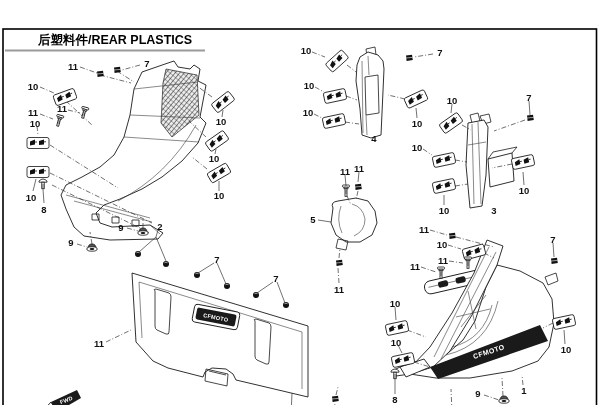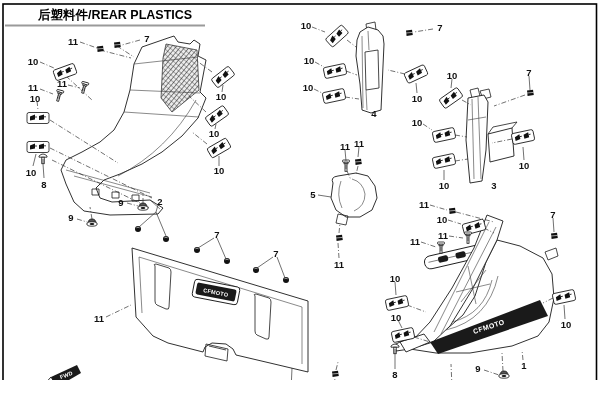--- a/index.html
+++ b/index.html
@@ -1,17 +1,17 @@
 <!DOCTYPE html>
 <html><head>
 <meta charset="utf-8">
 <style>
   html,body{margin:0;padding:0;background:#fff;}
   .page{position:relative;width:600px;height:380px;background:#fff;overflow:hidden;
-        font-family:"Liberation Sans",sans-serif;}
+        font-family:"Liberation Sans",sans-serif;margin-top:25px;}
   svg{display:block;}
   .outline{fill:#fff;stroke:#1a1a1a;stroke-width:.9;stroke-linejoin:round;}
   .detail{fill:none;stroke:#3a3a3a;stroke-width:.6;}
   .detail-o{fill:none;stroke:#1a1a1a;stroke-width:.8;stroke-linejoin:round;}
   .leader{stroke:#333;stroke-width:.7;fill:none;}
   .dash{stroke-dasharray:5 2 1 2;}
   .callout{font:700 9.5px "Liberation Sans",sans-serif;fill:#111;text-anchor:middle;}
   .title-text{font:700 12.5px "Liberation Sans",sans-serif;fill:#000;}
   .logo{font:700 7px "Liberation Sans",sans-serif;fill:#fff;text-anchor:middle;letter-spacing:.4px;}
   .logo-sm{font:700 5.5px "Liberation Sans",sans-serif;fill:#fff;text-anchor:middle;letter-spacing:.3px;}

